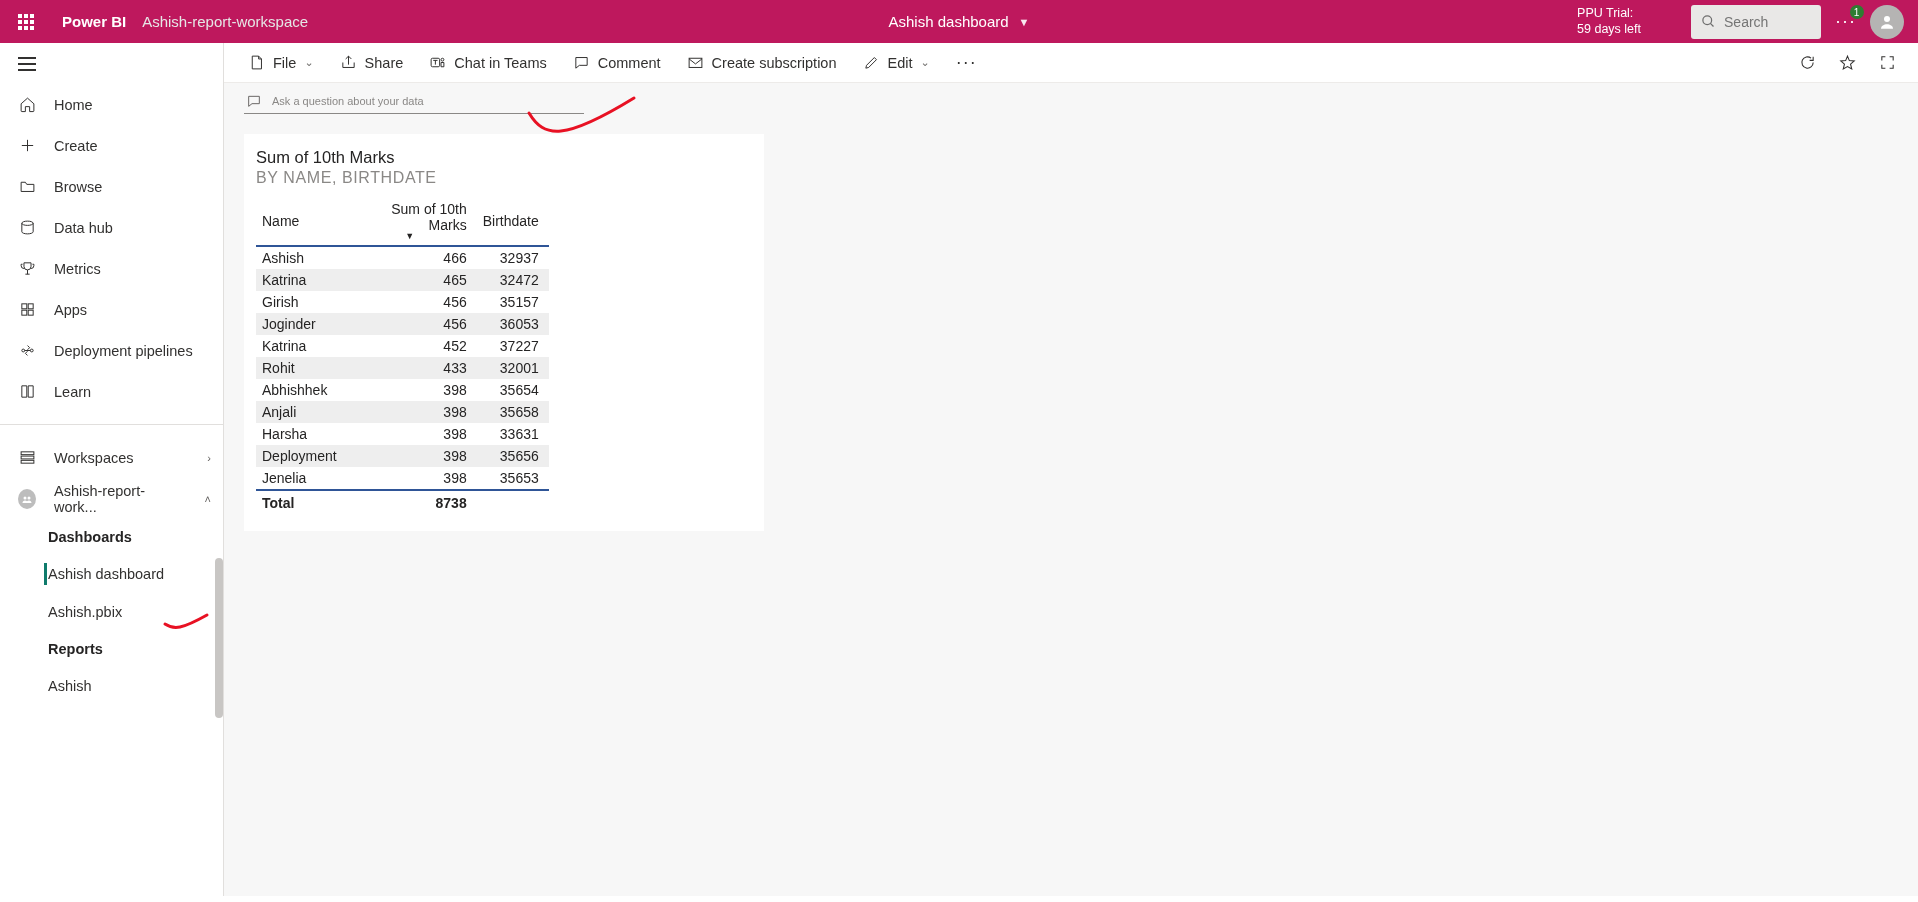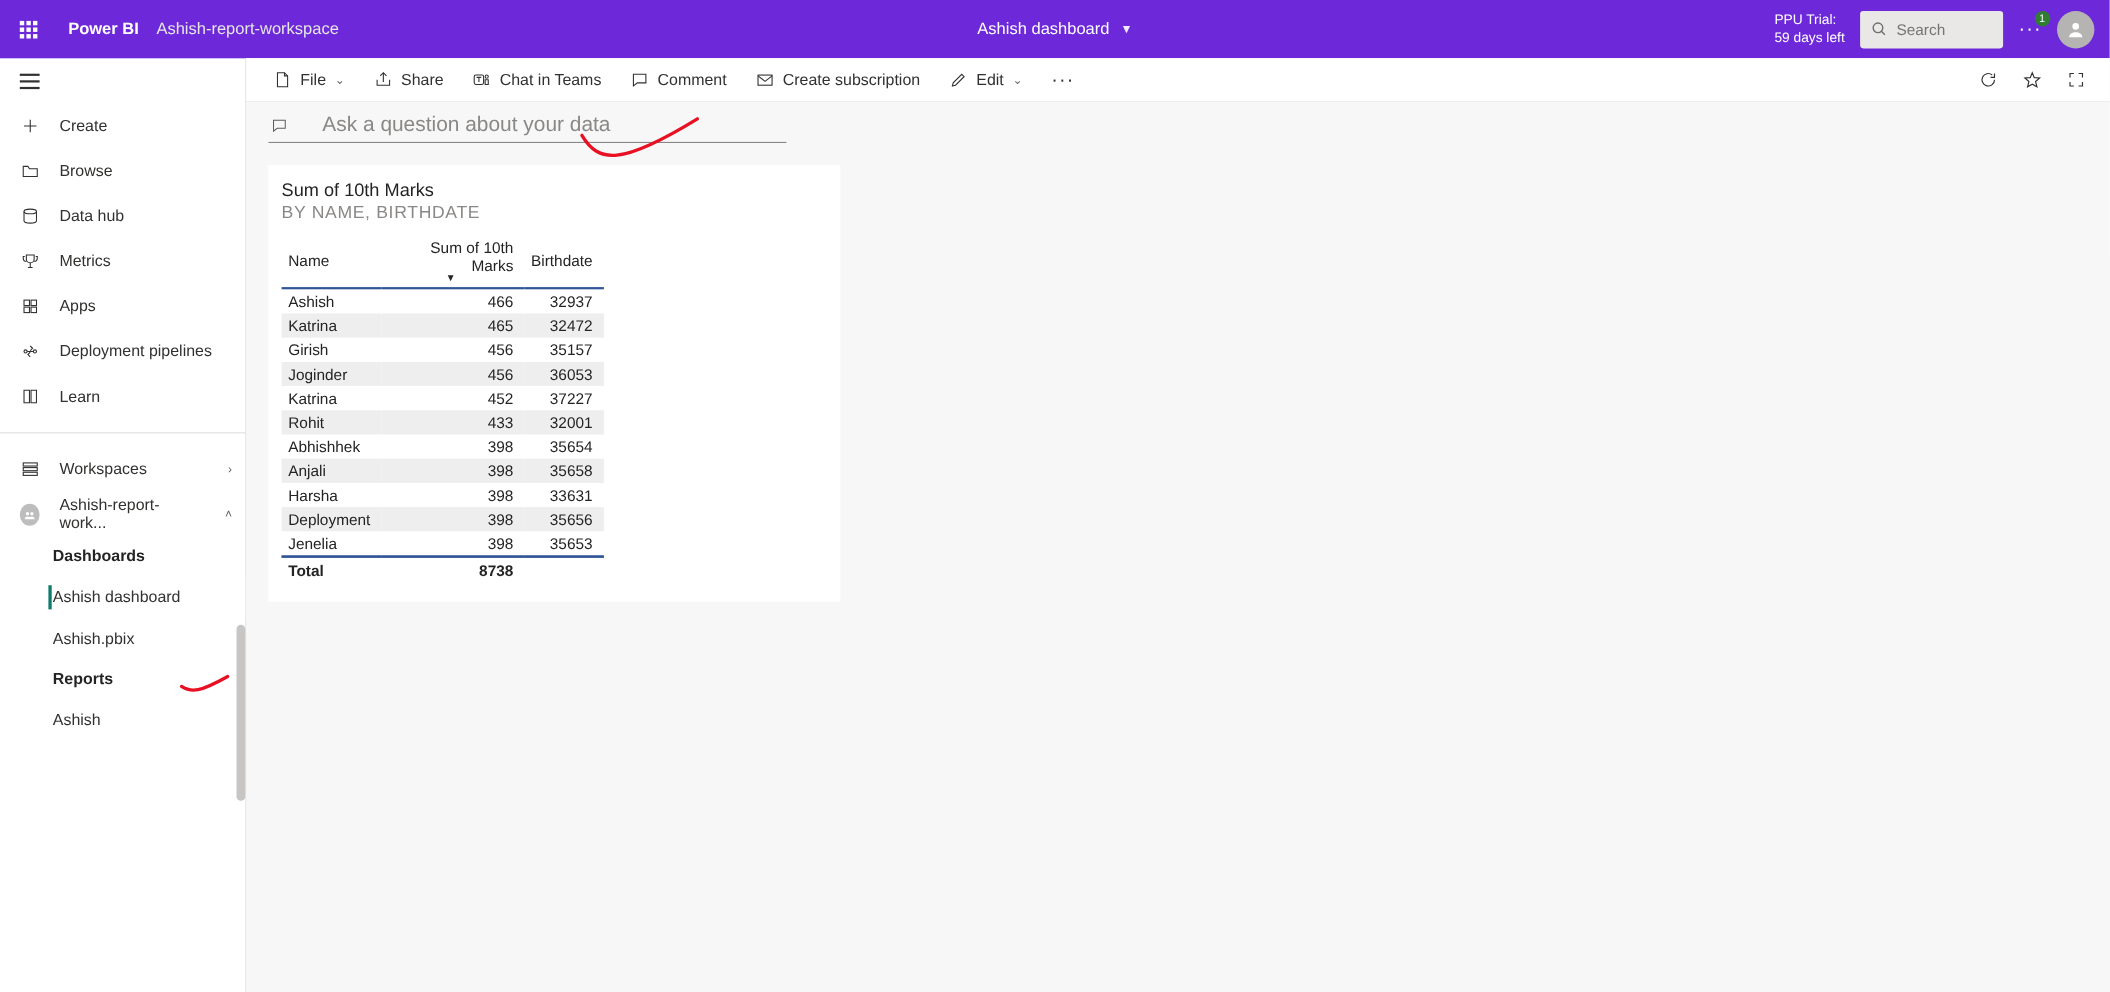--- a/index.html
+++ b/index.html
@@ -1,42 +1,42 @@
 <!DOCTYPE html>
 <html><head>
 <meta charset="utf-8">
 <style>
   * { margin: 0; padding: 0; box-sizing: border-box; font-family: "Segoe UI", -apple-system, sans-serif; }
   html, body { height: 100%; background: #fff; color: #252424; }
 
   
   .topbar {
-    height: 53px;
-    background: #6d28d9;
+    height: 43px;
+    background: #be185d;
     color: #fff;
     display: flex;
     align-items: center;
     padding: 0 14px 0 18px;
   }
   .waffle-icon {
     width: 16px; height: 16px;
     display: grid; grid-template-columns: repeat(3,4px); grid-template-rows: repeat(3,4px);
     gap: 2px; cursor: pointer;
   }
   .waffle-icon span { background:#fff; width:4px; height:4px; }
   .brand { font-weight:600; font-size:15px; margin-left: 28px; cursor:pointer; }
   .workspace-name { font-size:15px; margin-left: 16px; color:#e6e6e6; cursor:pointer; }
   .topbar-center { position:absolute; left:50%; transform:translateX(-50%); display:flex; align-items:center; gap:10px; cursor:pointer; }
   .topbar-center .title { font-size:15px; color:#fff; }
   .chev { font-size:11px; opacity:.9; }
   .topbar-right { margin-left:auto; display:flex; align-items:center; gap:14px; }
   .trial { font-size:12.5px; line-height:1.25; text-align:left; color:#fff; }
   .searchbox {
     background:#e9e8e7; border-radius:3px; height:34px; width:130px;
-    display:flex; align-items:center; padding:0 10px; gap:8px; color:#6e6e6e;
+    display:flex; align-items:center; padding:0 10px; gap:8px; color:#6e6e6e;margin-left:36px;
   }
   .searchbox input { border:none; background:transparent; outline:none; font-size:14px; width:80px; color:#323130; }
   .dots { font-size:18px; letter-spacing:1px; cursor:pointer; position:relative; }
   .notif-badge { position:absolute; top:-6px; right:-8px; background:#2e7d32; color:#fff; font-size:10px; border-radius:50%; width:14px; height:14px; display:flex; align-items:center; justify-content:center; }
   .avatar { width:34px; height:34px; border-radius:50%; background:#b5b4b3; display:flex; align-items:center; justify-content:center; cursor:pointer; }
   .avatar svg { width:18px; height:18px; fill:#fff; }
 
   
   .shell { display:flex; height:calc(100% - 49px); }
   .hamburger { width:20px; display:flex; flex-direction:column; gap:4px; cursor:pointer; }
@@ -65,21 +65,21 @@
   }
   .tbtn { display:flex; align-items:center; gap:8px; padding:0 10px; height:40px; font-size:14.5px; color:#323130; cursor:pointer; }
   .tbtn svg { width:17px; height:17px; stroke:#323130; fill:none; stroke-width:1.4; }
   .tdivider { flex:1; }
   .ticon { width:34px; display:flex; justify-content:center; cursor:pointer; }
   .ticon svg { width:17px; height:17px; stroke:#323130; fill:none; stroke-width:1.5; }
 
   .qna-row { padding:8px 0 0 20px; display:flex; align-items:center; }
   .qna { display:flex; align-items:center; gap:10px; border-bottom:1px solid #8a8886; padding:2px 160px 4px 2px; cursor:text;}
   .qna svg { width:16px; height:16px; stroke:#605e5c; fill:none; stroke-width:1.4; }
-  .qna span { color:#8a8886; font-size:19px;margin-left:21px; }
+  .qna span { color:#8a8886; font-size:11px; }
 
   .canvas { padding:20px 0 0 20px; }
   .tile {
     width:520px; background:#fff; padding:14px 12px 16px 12px;
   }
   .tile-title { font-size:16.5px; color:#252424; margin-bottom:2px; }
   .tile-sub { font-size:16px; letter-spacing:.6px; color:#8a8886; margin-bottom:10px; }
 
   table.data { border-collapse:collapse; font-size:14px; color:#252424; }
   table.data th { text-align:left; font-weight:400; padding:4px 10px 4px 6px; border-bottom:2px solid #2f5597; color:#252424; font-size:14px;}
@@ -147,20 +147,28 @@
     <div class="nav-full" style="height:41px;">
       <span class="ico">
           <span class="hamburger">
             <span></span>
             <span></span>
             <span></span>
           </span>
         </span>
     </div>
 
+    <div class="nav-full">
+      <span class="ico">
+          <svg viewBox="0 0 24 24">
+            <path d="M3 11l9-8 9 8v10a1 1 0 0 1-1 1h-5v-7h-6v7H4a1 1 0 0 1-1-1z"></path>
+          </svg>
+        </span>
+      <span>Home</span>
+    </div>
     <div class="nav-full">
       <span class="ico">
           <svg viewBox="0 0 24 24">
             <line x1="12" y1="4" x2="12" y2="20"></line>
             <line x1="4" y1="12" x2="20" y2="12"></line>
           </svg>
         </span>
       <span>Create</span>
     </div>
     <div class="nav-full">

